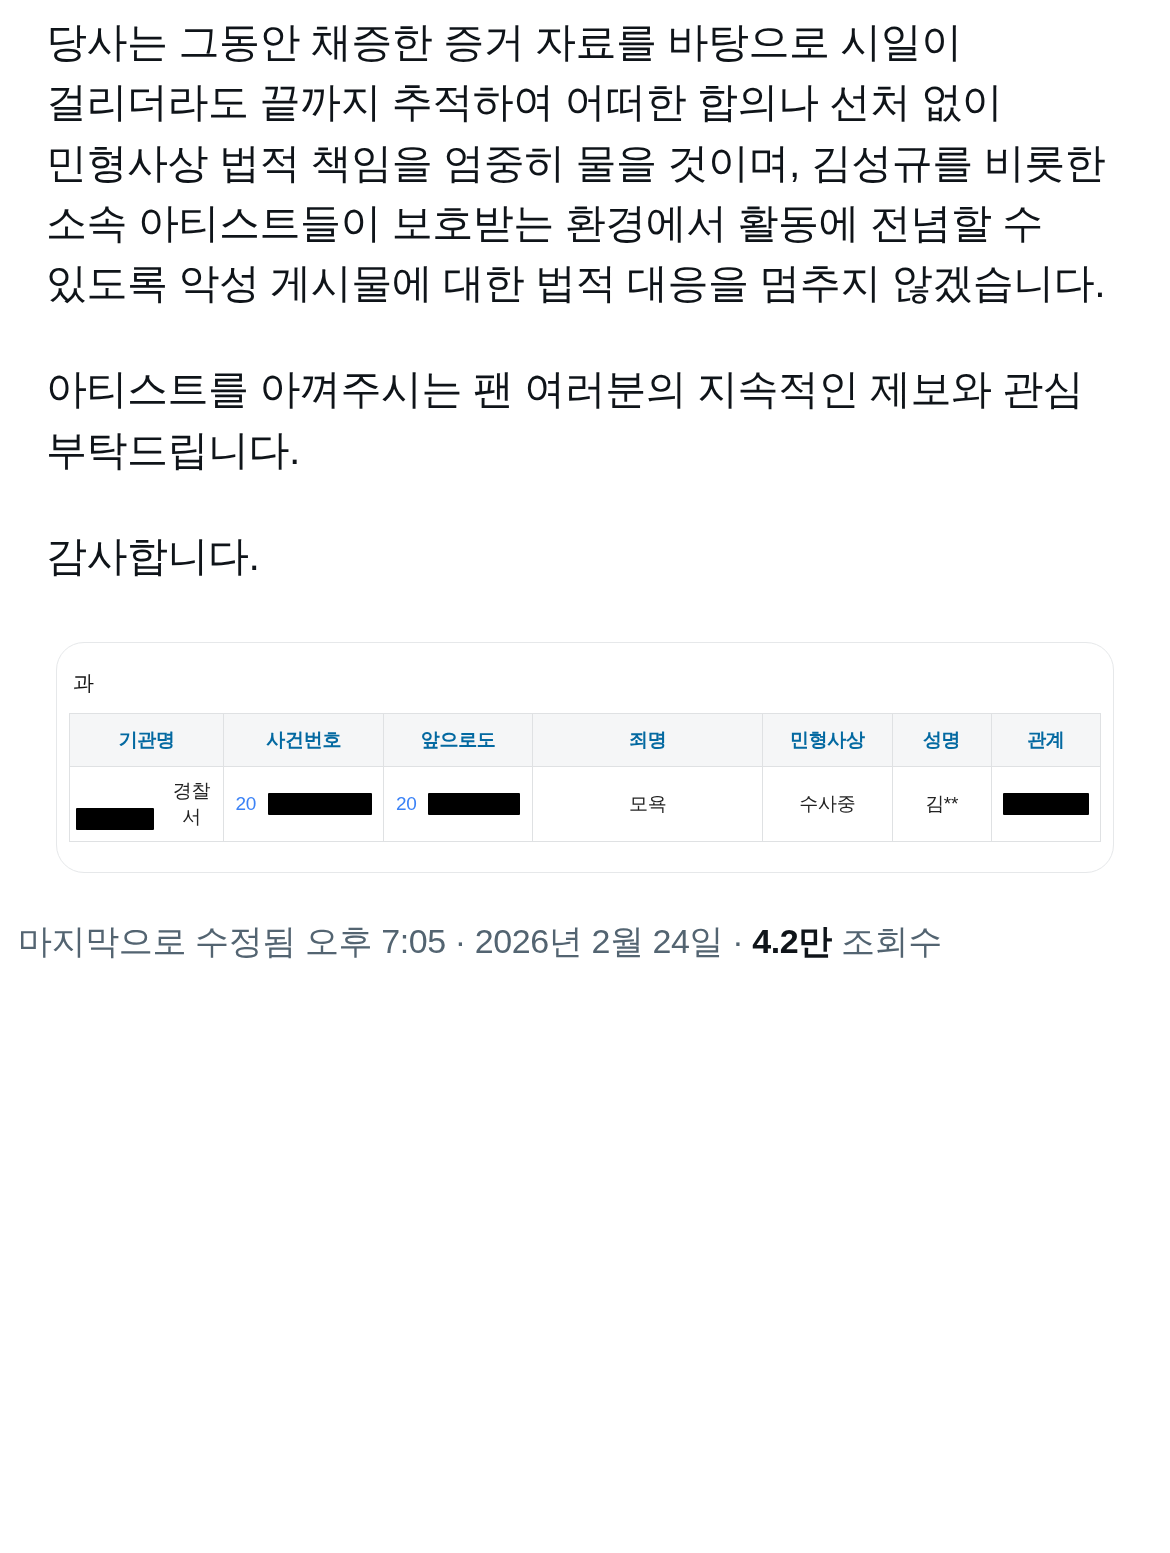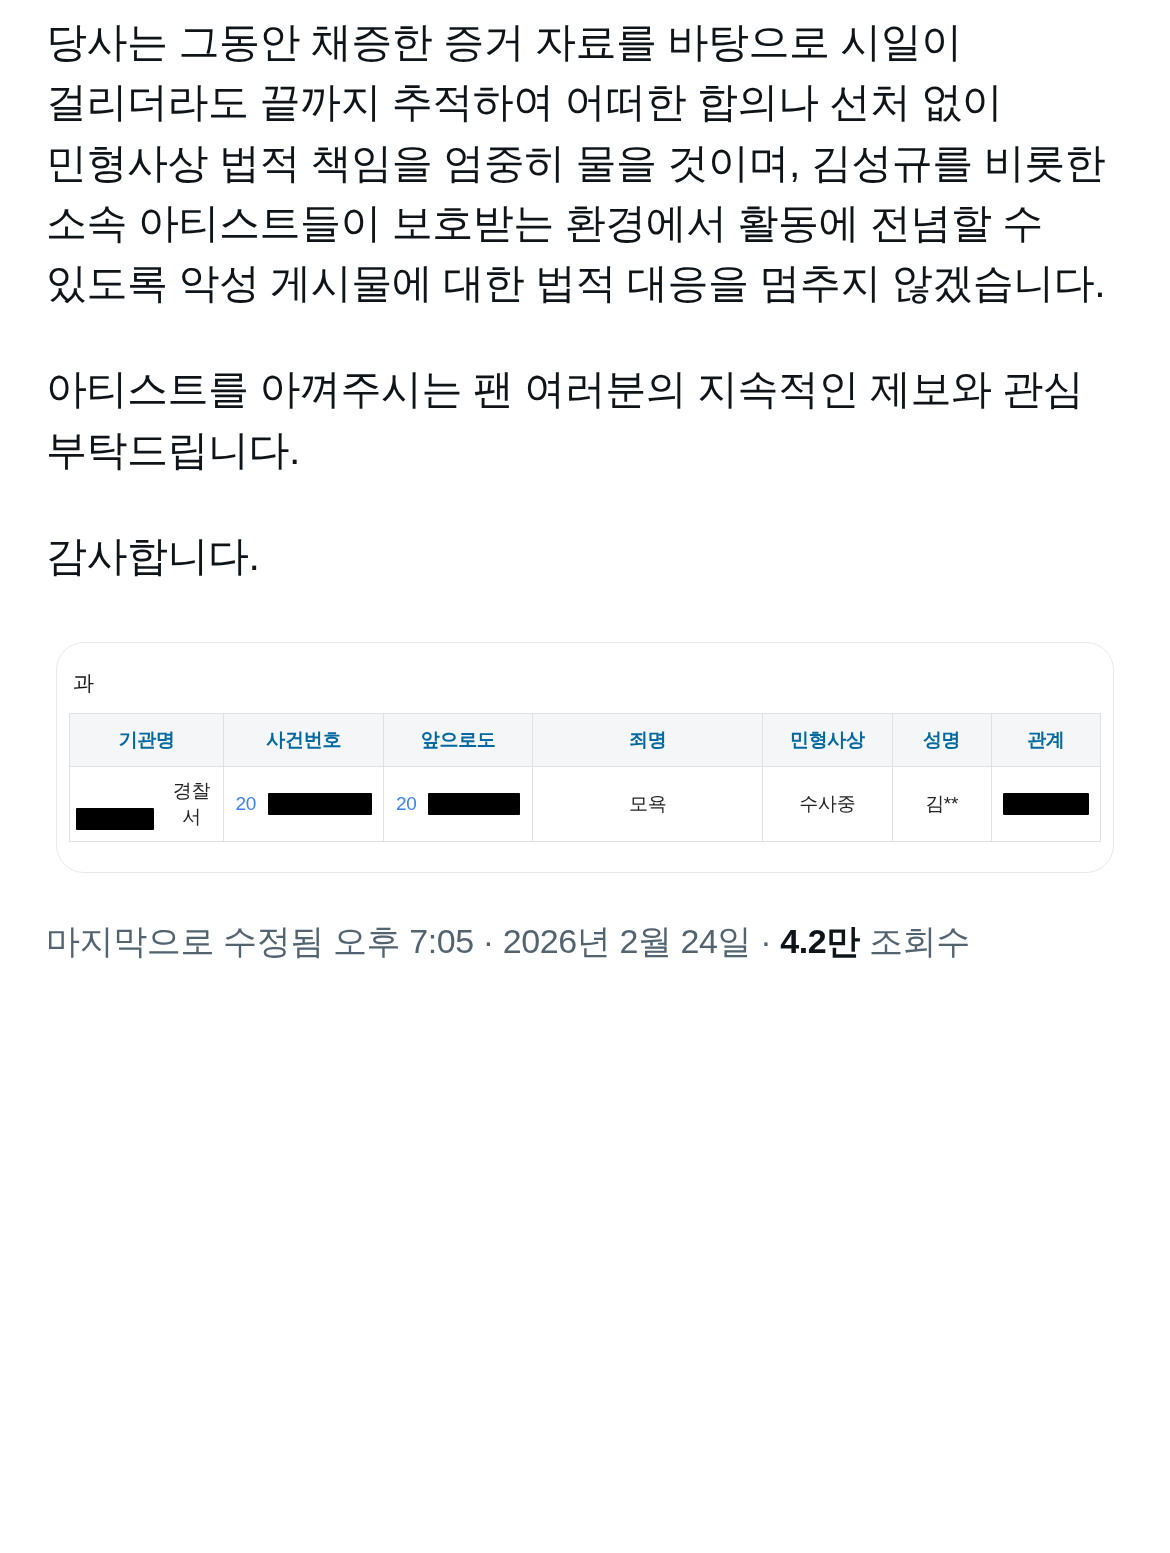--- a/index.html
+++ b/index.html
@@ -87,21 +87,21 @@
     justify-content: center;
     gap: 12px;
   }
   .num-prefix {
     color: #3b82f6;
     font-size: 19px;
   }
 
   
   .meta {
-    padding: 44px 46px 40px 46px;
+    padding: 44px 46px 40px 18px;
     font-size: 34px;
     line-height: 1.42;
     color: #536471;
     letter-spacing: -0.4px;
   }
   .meta .views-count {
     color: #0f1419;
     font-weight: bold;
   }
 </style>

